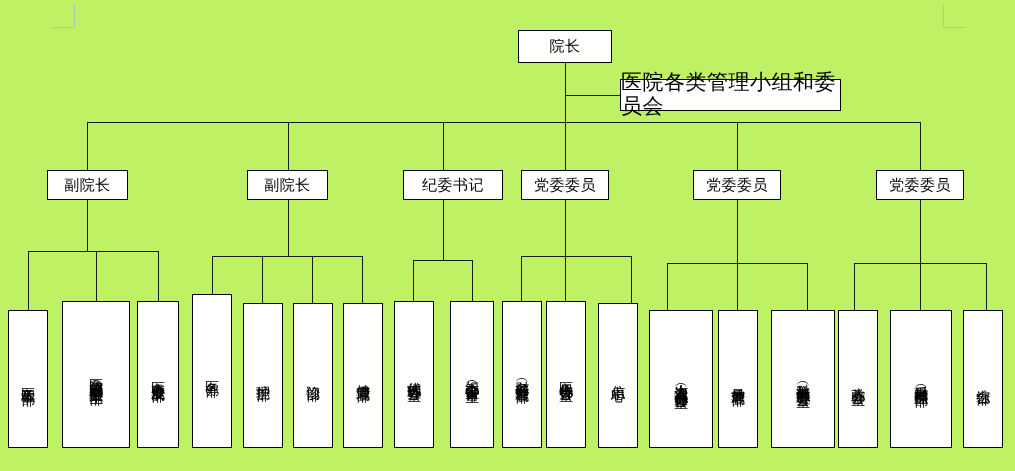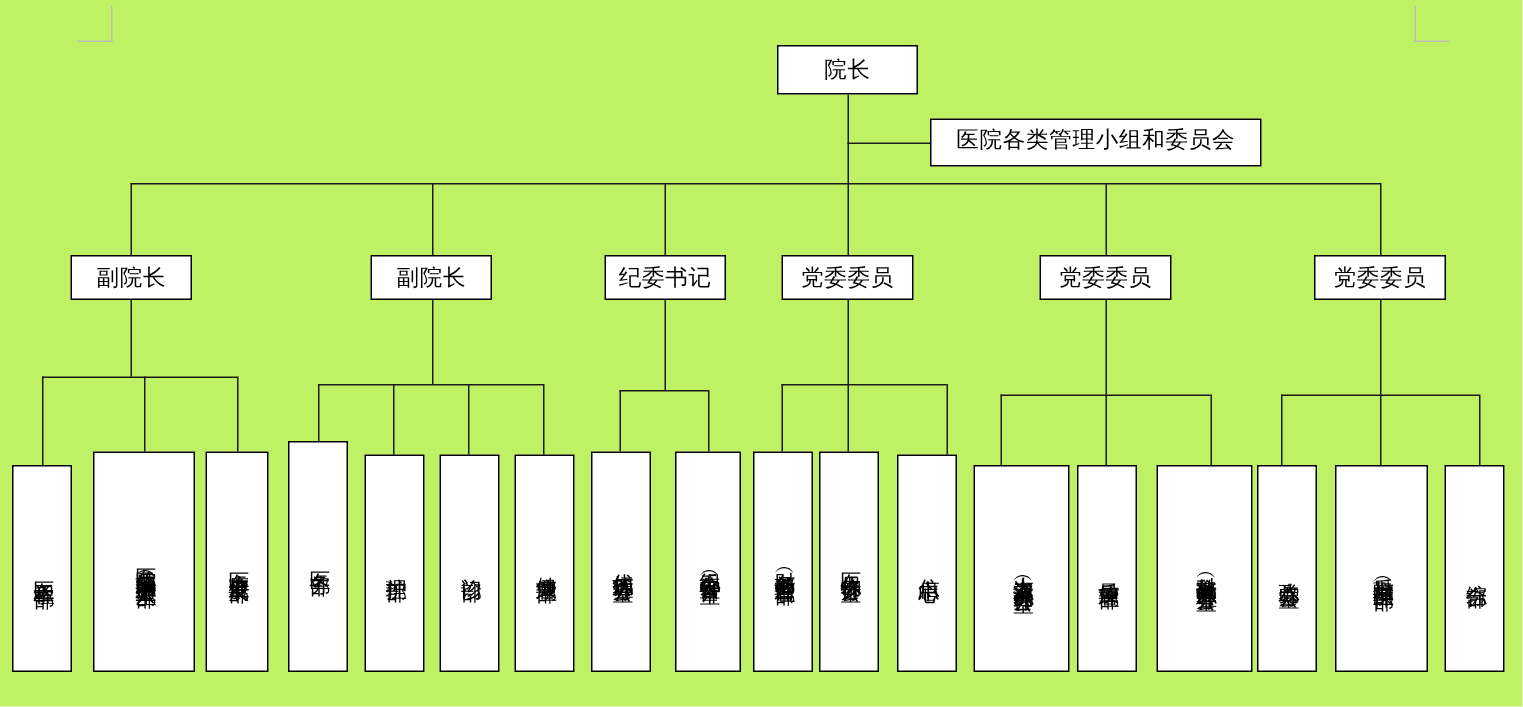--- a/index.html
+++ b/index.html
@@ -51,23 +51,22 @@
     display: flex;
     align-items: center;
     justify-content: center;
     line-height: 1.12;
   }
   .node.h-node {
     font-size: 15px;
     letter-spacing: 0.5px;
   }
   .node.wide-node {
-    font-size: 15px;
+    font-size: 21px;
     letter-spacing: 0.5px;
-    font-family: Liberation Mono, monospace;
   }
   
   .node.v-node {
     writing-mode: vertical-rl;
     text-orientation: upright;
     font-size: 14px;
     letter-spacing: 1px;
     padding: 5px 1px;
     text-align: center;
     align-items: center;
@@ -144,21 +143,21 @@
   <div class="node wide-node" style="left:620px; top:79px; width:221px; height:32px;">
     <span>医院各类管理小组和委员会</span>
   </div>
 
   <div class="node h-node" style="left:47px; top:170px; width:81px; height:30px;">
     <span>副院长</span>
   </div>
   <div class="node h-node" style="left:247px; top:170px; width:81px; height:30px;">
     <span>副院长</span>
   </div>
-  <div class="node h-node" style="left:403px; top:170px; width:81px; height:30px;">
+  <div class="node h-node" style="left:403px; top:170px; width:100px; height:30px;">
     <span>纪委书记</span>
   </div>
   <div class="node h-node" style="left:521px; top:170px; width:88px; height:30px;">
     <span>党委委员</span>
   </div>
   <div class="node h-node" style="left:693px; top:170px; width:88px; height:30px;">
     <span>党委委员</span>
   </div>
   <div class="node h-node" style="left:876px; top:170px; width:88px; height:30px;">
     <span>党委委员</span>

